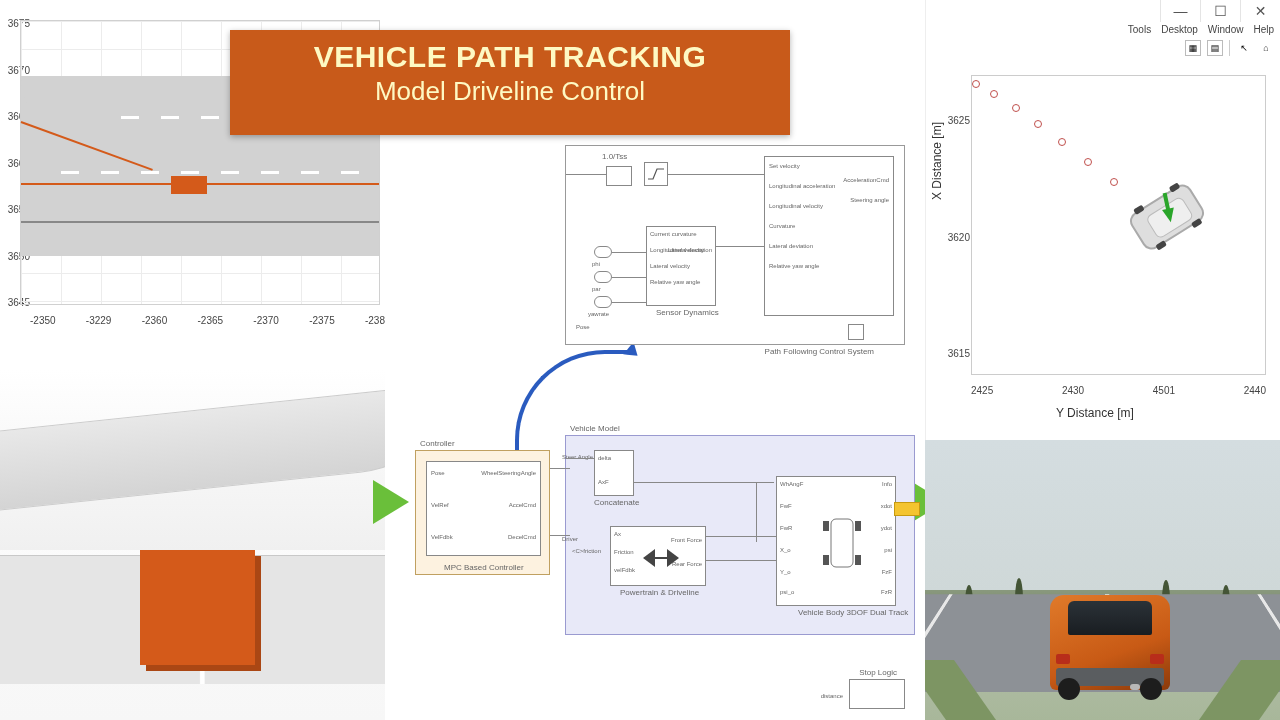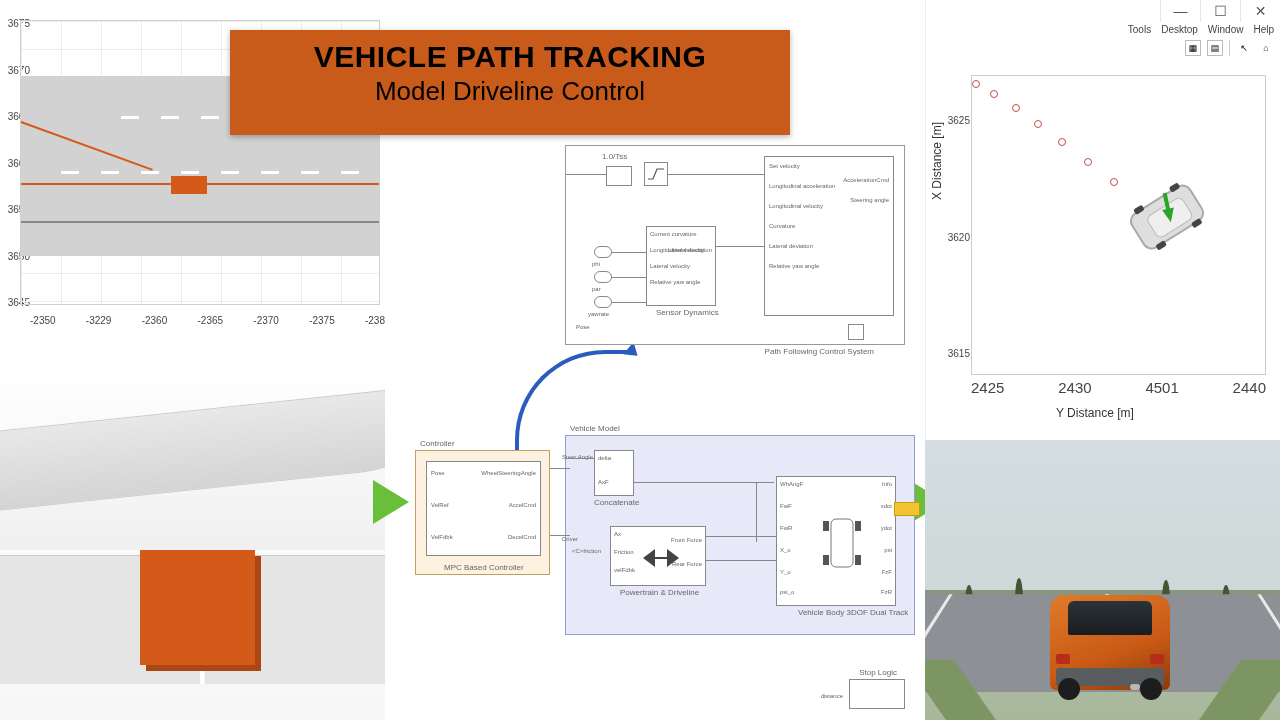--- a/index.html
+++ b/index.html
@@ -1,20 +1,20 @@
 <!DOCTYPE html>
 <html><head>
 <meta charset="utf-8">
 <style>
   * { box-sizing: border-box; margin: 0; padding: 0; }
   body { font-family: Arial, Helvetica, sans-serif; width: 1280px; height: 720px; overflow: hidden; position: relative; background: #fff; }
   .stage { position: relative; width: 1280px; height: 720px; }
 
   
-  .title-banner { position: absolute; top: 30px; left: 230px; width: 560px; height: 105px; background: #c85a1a; color: #000000; text-align: center; padding: 10px 20px; box-shadow: 0 2px 6px rgba(0,0,0,.3); z-index: 50; }
+  .title-banner { position: absolute; top: 30px; left: 230px; width: 560px; height: 105px; background: #c85a1a; color: #fef9c3; text-align: center; padding: 10px 20px; box-shadow: 0 2px 6px rgba(0,0,0,.3); z-index: 50; }
   .title-banner .l1 { font-size: 30px; font-weight: bold; letter-spacing: .5px; }
   .title-banner .l2 { font-size: 26px; font-weight: 400; margin-top: 2px; }
 
   
   .panel-left-top { position: absolute; top: 0; left: 0; width: 385px; height: 340px; background: #fff; }
   .panel-left-bottom { position: absolute; top: 370px; left: 0; width: 385px; height: 350px; background: linear-gradient(#fefefe, #f7f7f7); }
 
   .plot-grid { position: absolute; top: 20px; left: 20px; width: 360px; height: 285px; border: 1px solid #d0d0d0; }
   .plot-grid .road-fill { position: absolute; top: 55px; left: 0; width: 100%; height: 180px; background: #d2d2d2; }
   .plot-grid .road-curve { position: absolute; left: 0; top: 55px; width: 130px; height: 70px; background: #d2d2d2; border-top-right-radius: 0; border-bottom-left-radius: 80px; }
@@ -72,21 +72,21 @@
   .car-top::before { top:-5px; left:8px; box-shadow: 42px 0 #444;}
   .car-top::after { bottom:-5px; left:8px; box-shadow: 42px 0 #444;}
   .car-top .interior { position:absolute; top:8px; left:14px; width:42px; height:26px; background:#efefef; border:1px solid #bbb; border-radius:6px;}
   .car-top .arrow-green { position:absolute; top:50%; left:50%; width:0; height:0; border-top:6px solid transparent; border-bottom:6px solid transparent; border-left:14px solid #2aa52a; transform:translate(-30%,-50%) rotate(110deg);}
   .car-top .arrow-green::before { content:""; position:absolute; left:-30px; top:-2px; width:20px; height:4px; background:#2aa52a;}
 
   .fig-ylabel { position:absolute; top:200px; left:4px; transform:rotate(-90deg); transform-origin:left top; font-size:12px; color:#333;}
   .fig-xlabel { position:absolute; bottom:20px; left:130px; font-size:12px; color:#333;}
   .fig-yticks { position:absolute; top:75px; left:18px; height:300px; display:flex; flex-direction:column; justify-content:space-between; font-size:10px; color:#444; text-align:right;}
   .fig-yticks div{ width:26px;}
-  .fig-xticks { position:absolute; bottom:44px; left:45px; width:295px; display:flex; justify-content:space-between; font-size:15px; color:#444;}
+  .fig-xticks { position:absolute; bottom:44px; left:45px; width:295px; display:flex; justify-content:space-between; font-size:10px; color:#444;}
 
   .panel-right-bottom { position:absolute; bottom:0; right:0; width:355px; height:280px; overflow:hidden;}
   .sky2 { position:absolute; inset:0; background:linear-gradient(#d4dde0 0%, #cfd8d8 55%, #b7c2af 56%, #a8b79a 100%);}
   .treeline { position:absolute; top:150px; left:0; right:0; height:30px; background:linear-gradient(#6b7d56,#4f6340); opacity:.7;}
   .tree { position:absolute; bottom:100px; width:8px; height:35px; background:#445536; border-radius:50% 50% 20% 20%;}
   .road-drive { position:absolute; bottom:0; left:-60px; width:480px; height:170px; background:#8d9196; transform:perspective(420px) rotateX(56deg); }
   .road-drive .lane { position:absolute; left:50%; top:0; width:5px; height:100%; background:repeating-linear-gradient(#e8e8e8 0 22px, transparent 22px 44px);}
   .road-drive .edgeL { position:absolute; left:12%; top:0; width:4px; height:100%; background:#e8e8e8;}
   .road-drive .edgeR { position:absolute; right:12%; top:0; width:4px; height:100%; background:#e8e8e8;}
   .car-rear { position:absolute; bottom:30px; left:125px; width:120px; height:95px;}

